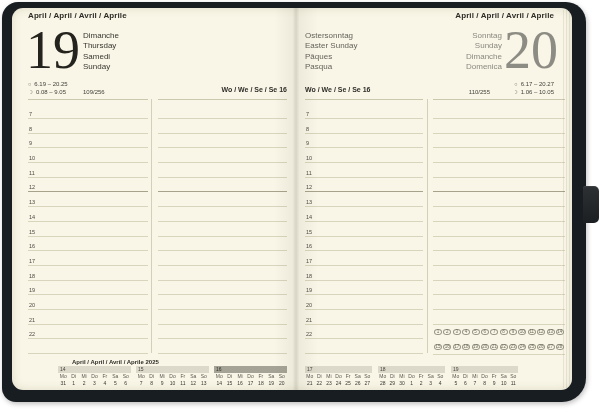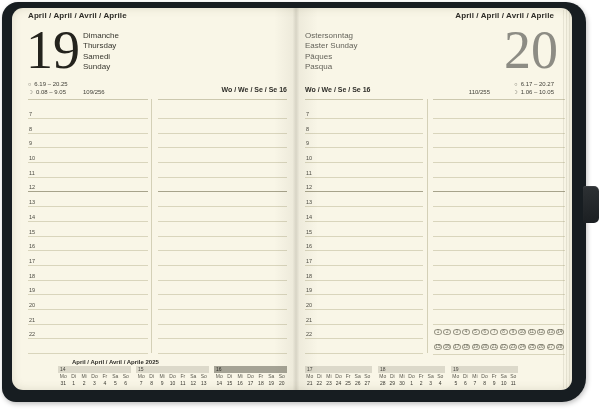--- a/index.html
+++ b/index.html
@@ -246,20 +246,26 @@
         </div>
       </div>
 
     <div class="month" id="rp-month">April / April / Avril / Aprile</div>
     <div class="tlines" id="rp-holidays">
         <div class="tline">Ostersonntag</div>
         <div class="tline">Easter Sunday</div>
         <div class="tline">Pâques</div>
         <div class="tline">Pasqua</div>
       </div>
+    <div class="tlines" id="rp-daynames">
+        <div class="tline">Sonntag</div>
+        <div class="tline">Sunday</div>
+        <div class="tline">Dimanche</div>
+        <div class="tline">Domenica</div>
+      </div>
     <div class="daynum" id="rp-daynum">20</div>
     <div class="astro" id="rp-sun">
       <span class="icon">○</span>
       <span>6.17 – 20.27</span>
     </div>
     <div class="astro" id="rp-moon">
       <span class="icon">☽</span>
       <span>1.06 – 10.05</span>
     </div>
     <div id="rp-doy">110/255</div>

